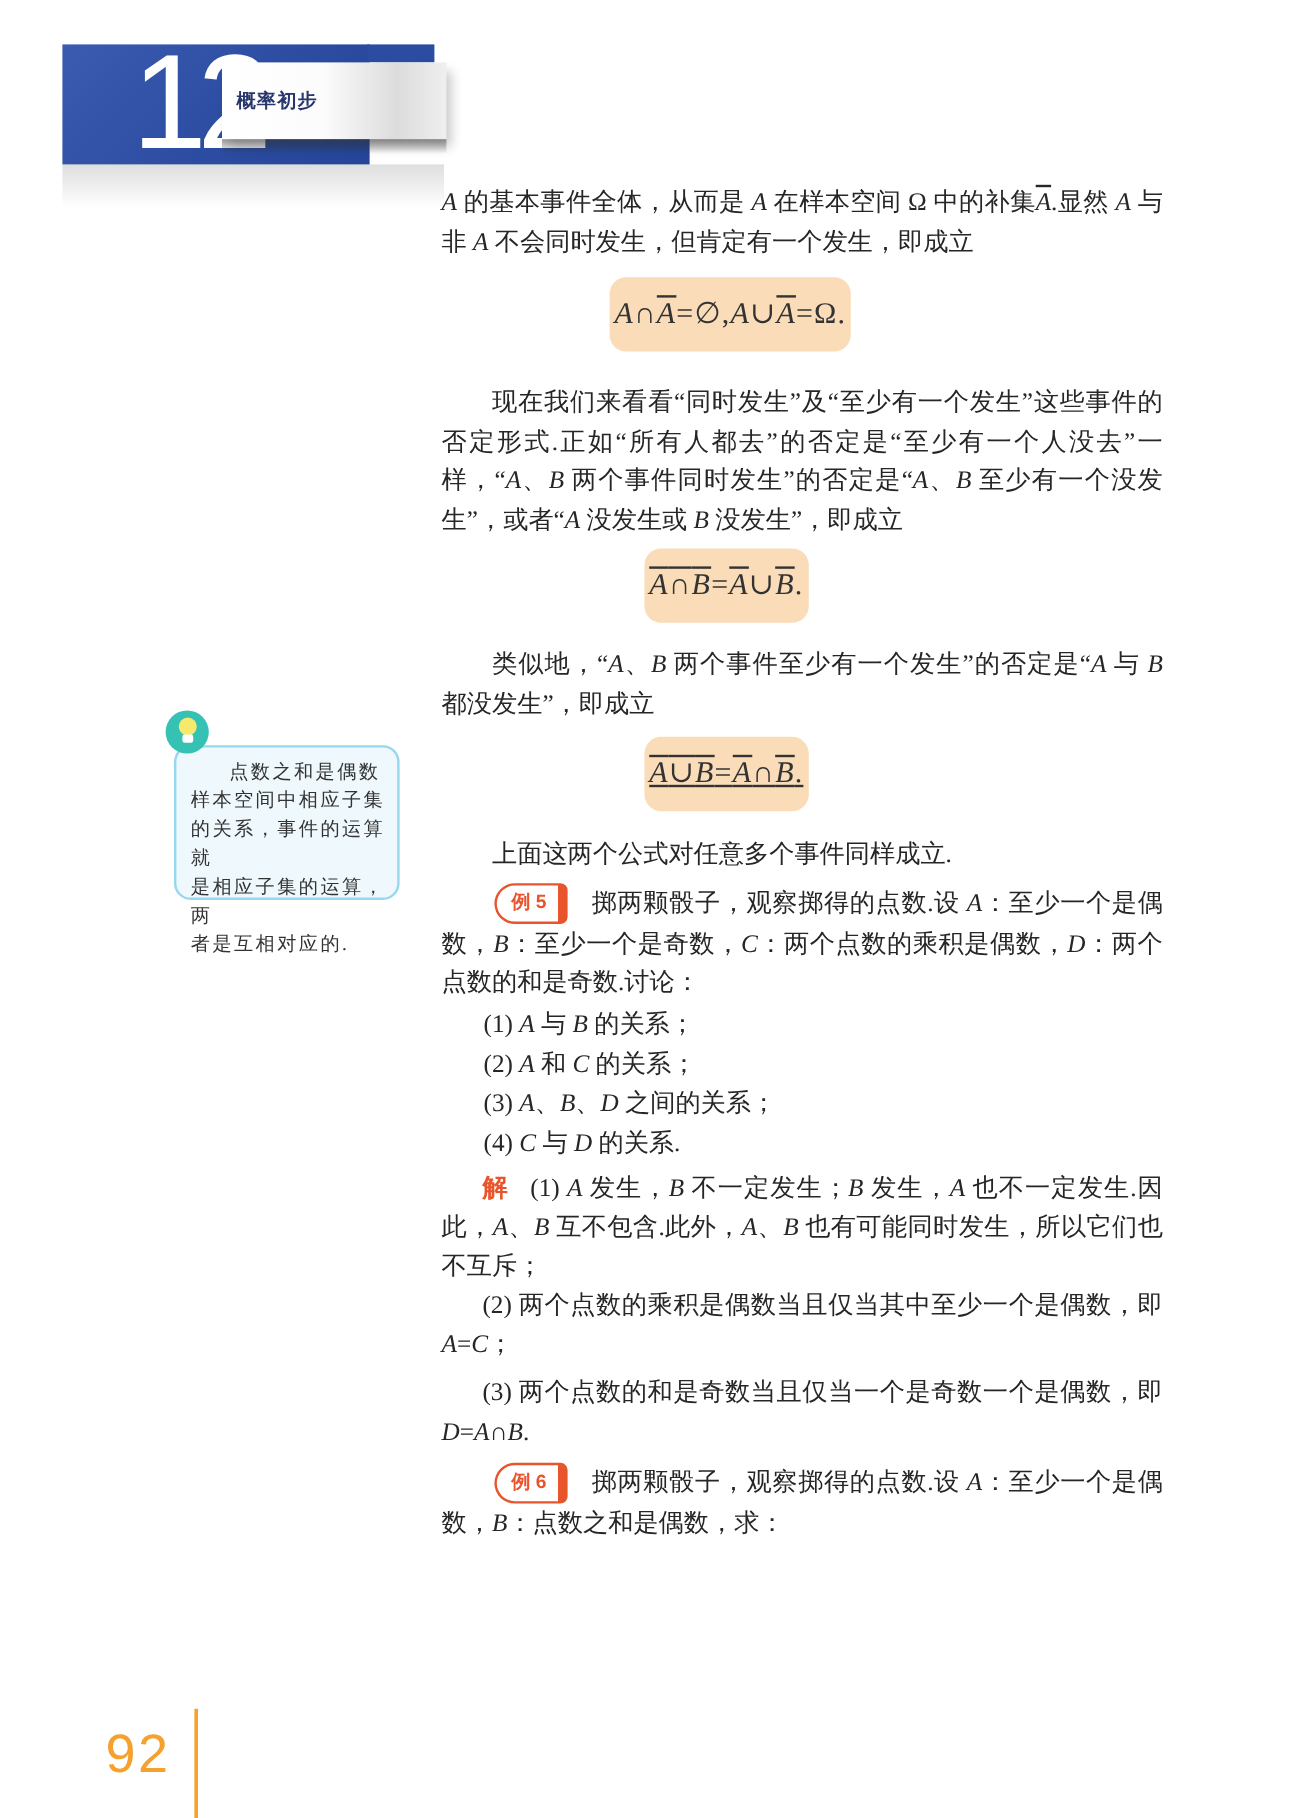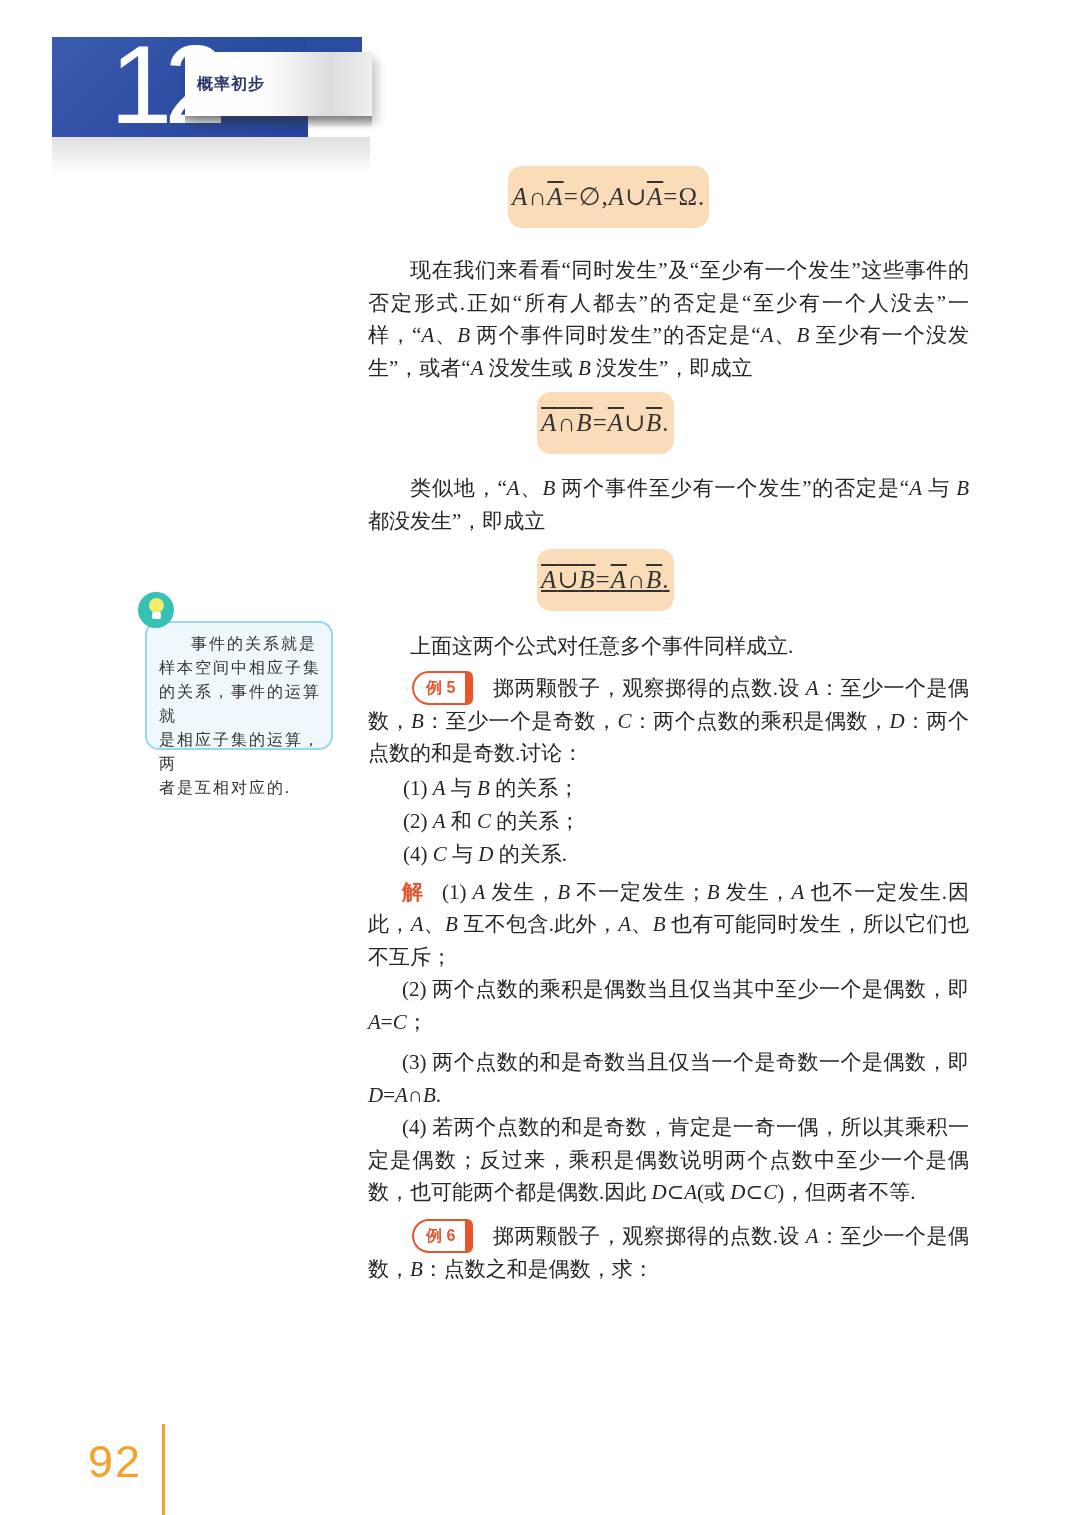--- a/index.html
+++ b/index.html
@@ -153,29 +153,30 @@
   <span class="chapter-title">概率初步</span>
 </div>
 <div class="header-fold"></div>
 <div class="header-shadow-bottom"></div>
 
 <div class="bulb-circle">
   <div class="bulb-body"></div>
   <div class="bulb-base"></div>
 </div>
 <div class="note-box">
-  <div class="note-text">事件的关系就是
+  <div class="note-text">点数之和是偶数
 样本空间中相应子集
 的关系，事件的运算就
 是相应子集的运算，两
 者是互相对应的.</div>
 </div>
 
 <div class="column">
 
+  <p class="para" id="p1"><i>A</i> 的基本事件全体，从而是 <i>A</i> 在样本空间 Ω 中的补集<span class="ov"><i>A</i></span>.显然 <i>A</i> 与非 <i>A</i> 不会同时发生，但肯定有一个发生，即成立</p>
 
   <div class="formula-box" id="fbox1"><i>A</i>∩<span class="ov"><i>A</i></span>=∅,<i>A</i>∪<span class="ov"><i>A</i></span>=Ω.</div>
 
   <p class="para indent" id="p2">现在我们来看看“同时发生”及“至少有一个发生”这些事件的否定形式.正如“所有人都去”的否定是“至少有一个人没去”一样，“<i>A</i>、<i>B</i> 两个事件同时发生”的否定是“<i>A</i>、<i>B</i> 至少有一个没发生”，或者“<i>A</i> 没发生或 <i>B</i> 没发生”，即成立</p>
 
   <div class="formula-box" id="fbox2"><span class="ov"><i>A</i>∩<i>B</i></span>=<span class="ov"><i>A</i></span>∪<span class="ov"><i>B</i></span>.</div>
 
   <p class="para indent" id="p3">类似地，“<i>A</i>、<i>B</i> 两个事件至少有一个发生”的否定是“<i>A</i> 与 <i>B</i> 都没发生”，即成立</p>
 
   <div class="formula-box" id="fbox3"><span class="ov"><i>A</i>∪<i>B</i></span>=<span class="ov"><i>A</i></span>∩<span class="ov"><i>B</i></span>.</div>
@@ -183,29 +184,29 @@
   <p class="para indent" id="p4">上面这两个公式对任意多个事件同样成立.</p>
 
   <p class="para ex-para">
     <span class="badge">例 5</span>
     <span>掷两颗骰子，观察掷得的点数.设 <i>A</i>：至少一个是偶数，<i>B</i>：至少一个是奇数，<i>C</i>：两个点数的乘积是偶数，<i>D</i>：两个点数的和是奇数.讨论：</span>
   </p>
 
   <div class="questions">
     <div class="q-item">(1) <i>A</i> 与 <i>B</i> 的关系；</div>
     <div class="q-item">(2) <i>A</i> 和 <i>C</i> 的关系；</div>
+    <div class="q-item">(3) <i>A</i>、<i>B</i>、<i>D</i> 之间的关系；</div>
     <div class="q-item">(4) <i>C</i> 与 <i>D</i> 的关系.</div>
   </div>
 
   <p class="para sol" id="sol1">
     <span class="jie">解</span><span>(1) <i>A</i> 发生，<i>B</i> 不一定发生；<i>B</i> 发生，<i>A</i> 也不一定发生.因此，<i>A</i>、<i>B</i> 互不包含.此外，<i>A</i>、<i>B</i> 也有可能同时发生，所以它们也不互斥；</span>
   </p>
   <p class="para sol" id="sol2">(2) 两个点数的乘积是偶数当且仅当其中至少一个是偶数，即 <i>A</i>=<i>C</i>；</p>
   <p class="para sol" id="sol3">(3) 两个点数的和是奇数当且仅当一个是奇数一个是偶数，即 <i>D</i>=<i>A</i>∩<i>B</i>.</p>
-  <p class="para sol" id="sol4">(4) 若两个点数的和是奇数，肯定是一奇一偶，所以其乘积一定是偶数；反过来，乘积是偶数说明两个点数中至少一个是偶数，也可能两个都是偶数.因此 <i>D</i>⊂<i>A</i>(或 <i>D</i>⊂<i>C</i>)，但两者不等.</p>
 
   <p class="para ex-para" id="ex6-para">
     <span class="badge">例 6</span>
     <span>掷两颗骰子，观察掷得的点数.设 <i>A</i>：至少一个是偶数，<i>B</i>：点数之和是偶数，求：</span>
   </p>
 
 </div>
 
 <div class="page-number">92</div>
 <div class="page-divider"></div>

